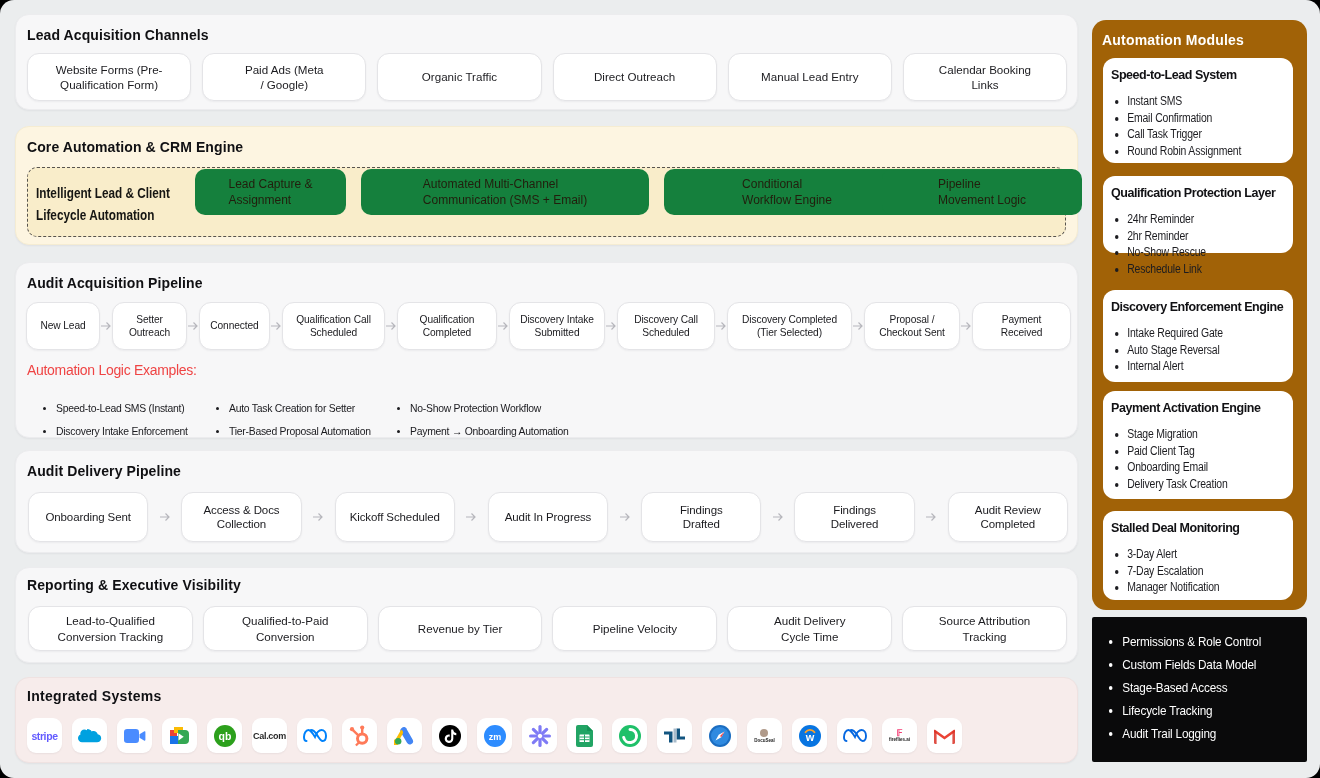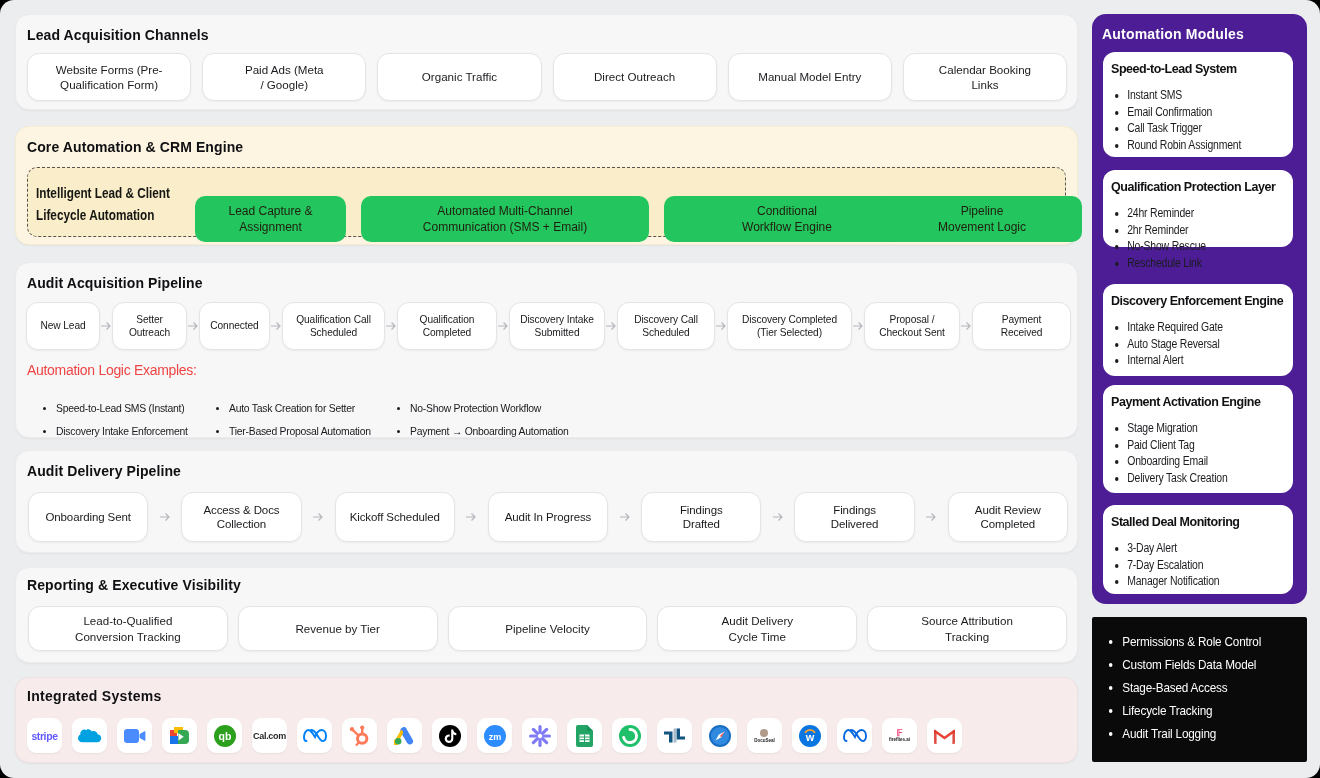--- a/index.html
+++ b/index.html
@@ -10,26 +10,26 @@
   .box { background:#fff; border:1px solid #e4e4e7; border-radius:12px; display:flex; align-items:center; justify-content:center; text-align:center; font-size:11px; line-height:15.5px; letter-spacing:-0.1px; color:#1b1b1f; box-shadow:0 1px 2px rgba(17,24,39,.05); }
   .row { position:absolute; display:flex; }
   .row .box { font-size:inherit; line-height:inherit; }
   .row1 .box, .row5 .box { font-size:11.6px; line-height:15.5px; letter-spacing:0; }
   .ar { display:flex; align-items:center; justify-content:center; flex:0 0 auto; }
   .ar svg { display:block; }
   
   .s2 { background:#fdf5e1; border-color:#f5ecd2; }
   .dash { position:absolute; left:11px; top:40px; width:1039px; height:70px; background:#f9edca; border:1.5px dashed #57534e; border-radius:10px; }
   .lbl { position:absolute; left:7.5px; top:calc(50% + 2px); transform:translateY(-50%) scaleX(.84); transform-origin:0 50%; font-size:14px; font-weight:700; color:#161613; line-height:22px; white-space:nowrap; }
-  .amber { position:absolute; top:28px; height:46px; background:#22c55e; border-radius:10px; display:flex; align-items:center; justify-content:center; text-align:center; font-size:12px; line-height:16px; color:#221e0d; }
+  .amber { position:absolute; top:1px; height:46px; background:#15803d; border-radius:10px; display:flex; align-items:center; justify-content:center; text-align:left; font-size:12px; line-height:16px; color:#221e0d; }
   
   .s6 { background:#f7eceb; border-color:#efe2e1; }
   .tile { width:35px; height:35px; flex:0 0 35px; background:#fff; border-radius:9px; display:flex; align-items:center; justify-content:center; box-shadow:0 1px 2px rgba(17,24,39,.06); overflow:hidden; }
   
-  .side { position:absolute; left:1092px; top:14px; width:215px; height:590px; background:#4c1d95; border-radius:14px; }
+  .side { position:absolute; left:1092px; top:20px; width:215px; height:590px; background:#a16207; border-radius:14px; }
   .side .sh { position:absolute; left:10px; top:10px; font-size:14px; font-weight:700; color:#fff; line-height:20px; letter-spacing:0.2px; }
   .card { position:absolute; left:11px; width:190px; background:#fff; border-radius:12px; padding:8px 12px 0 12px; }
   .card h3 { font-size:12.5px; font-weight:700; color:#111114; line-height:19px; letter-spacing:-0.45px; white-space:nowrap; margin-left:-4px; }
   .card ul { margin:8px 0 0 0; padding-left:14px; transform:scaleX(.87); transform-origin:0 0; width:115%; }
   .card li { font-size:12px; color:#1c1c20; line-height:16.6px; letter-spacing:-0.2px; white-space:nowrap; }
   .dark { position:absolute; left:1092px; top:617px; width:215px; height:145px; background:#0a0a0b; border-radius:2px; color:#fff; }
   .dark ul { margin:0; padding:13px 0 0 34px; transform:scaleX(.89); transform-origin:0 0; width:113%; }
   .dark li { font-size:13.2px; line-height:23px; letter-spacing:-0.2px; white-space:nowrap; }
   
   .lg { position:absolute; margin:12px; padding-left:15px; }
@@ -39,21 +39,21 @@
 <body>
 <div class="canvas">
 
   <div class="sec" style="top:14px;height:96px;">
     <div class="h">Lead Acquisition Channels</div>
     <div class="row row1" style="left:11px;top:38px;width:1040px;height:48px;gap:11px;">
       <div class="box" style="flex:1">Website Forms (Pre-<br>Qualification Form)</div>
       <div class="box" style="flex:1">Paid Ads (Meta<br>/ Google)</div>
       <div class="box" style="flex:1">Organic Traffic</div>
       <div class="box" style="flex:1">Direct Outreach</div>
-      <div class="box" style="flex:1">Manual Model Entry</div>
+      <div class="box" style="flex:1">Manual Lead Entry</div>
       <div class="box" style="flex:1">Calendar Booking<br>Links</div>
     </div>
   </div>
 
   <div class="sec s2" style="top:126px;height:119px;">
     <div class="h">Core Automation &amp; CRM Engine</div>
     <div class="dash">
       <div class="lbl">Intelligent Lead &amp; Client<br>Lifecycle Automation</div>
       <div class="amber" style="left:167px;width:151px;">Lead Capture &amp;<br>Assignment</div>
       <div class="amber" style="left:333px;width:288px;">Automated Multi-Channel<br>Communication (SMS + Email)</div>
@@ -176,20 +176,21 @@
           </svg>
         </div>
       <div class="box" style="flex:1">Audit Review<br>Completed</div>
     </div>
   </div>
 
   <div class="sec" style="top:567px;height:96px;">
     <div class="h" style="top:7px;">Reporting &amp; Executive Visibility</div>
     <div class="row row5" style="left:12px;top:38px;width:1039px;height:45px;gap:10px;">
       <div class="box" style="flex:1">Lead-to-Qualified<br>Conversion Tracking</div>
+      <div class="box" style="flex:1">Qualified-to-Paid<br>Conversion</div>
       <div class="box" style="flex:1">Revenue by Tier</div>
       <div class="box" style="flex:1">Pipeline Velocity</div>
       <div class="box" style="flex:1">Audit Delivery<br>Cycle Time</div>
       <div class="box" style="flex:1">Source Attribution<br>Tracking</div>
     </div>
   </div>
 
   <div class="sec s6" style="top:677px;height:86px;">
     <div class="h" style="font-size:14px;top:8px;letter-spacing:0.3px;">Integrated Systems</div>
     <div class="row" style="left:11px;top:40px;gap:10px;">

